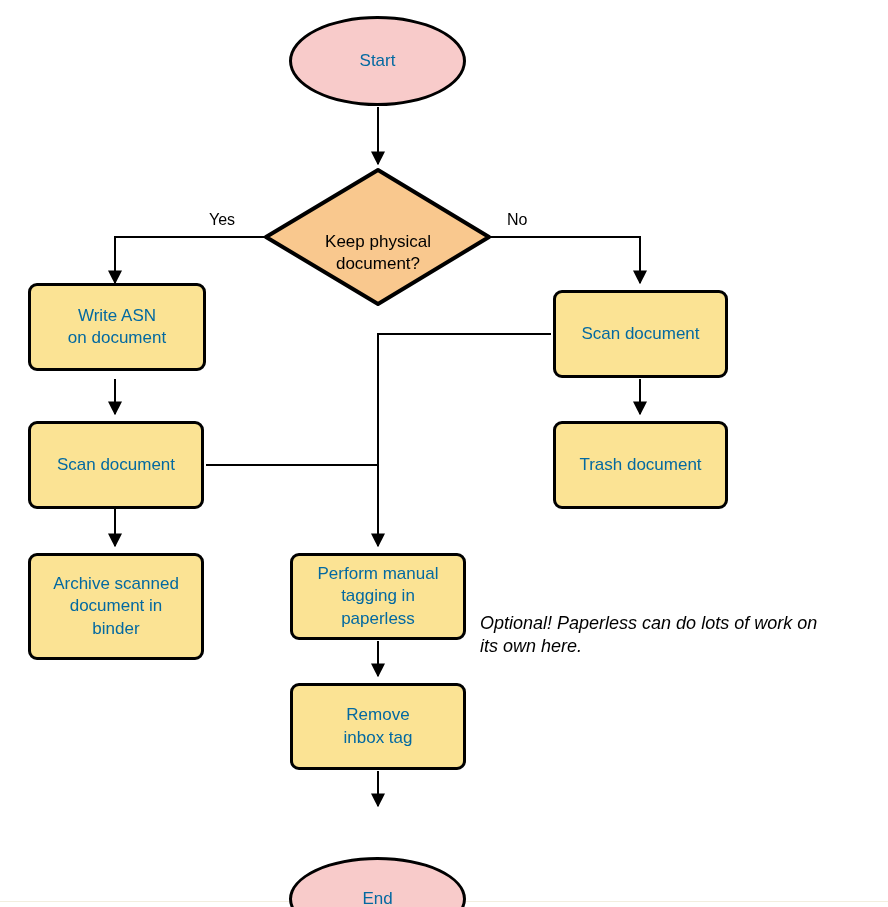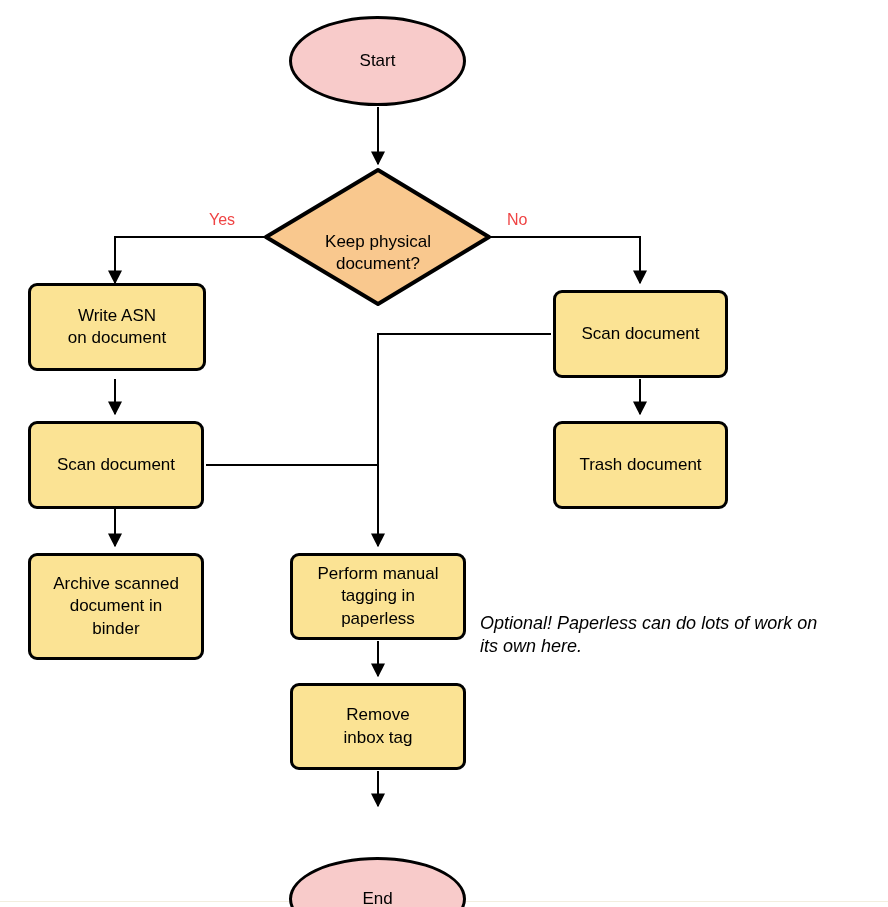--- a/index.html
+++ b/index.html
@@ -35,21 +35,21 @@
   .node {
     position: absolute;
     z-index: 2;
     box-sizing: border-box;
     display: flex;
     align-items: center;
     justify-content: center;
     text-align: center;
     font-size: 17px;
     line-height: 1.32;
-    color: #000000;
+    color: #0369a1;
   }
   .node span {
     white-space: pre-line;
   }
   .process {
     background: var(--process-fill, #fbe394);
     border: 3px solid var(--stroke, #000);
     border-radius: 9px;
   }
   .terminal {
@@ -63,21 +63,21 @@
     text-align: center;
     font-size: 17px;
     line-height: 1.32;
     color: #000;
     white-space: pre-line;
   }
   .edge-label {
     position: absolute;
     z-index: 2;
     font-size: 16px;
-    color: #ef4444;
+    color: #000000;
   }
   .note {
     position: absolute;
     z-index: 2;
     font-size: 18px;
     font-style: italic;
     line-height: 1.3;
     color: #000;
     white-space: pre-line;
   }

